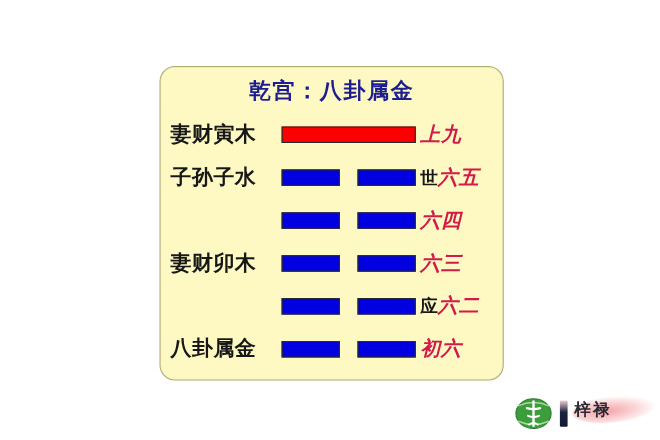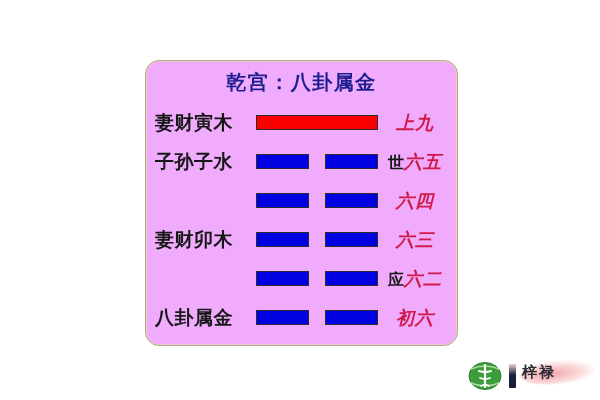--- a/index.html
+++ b/index.html
@@ -16,21 +16,21 @@
   }
 
   
   #hexagram-panel {
     position: absolute;
     left: 145px;
     top: 60px;
     width: 313px;
     height: 286px;
     box-sizing: border-box;
-    background: #f0abfc;
+    background: #fef9c3;
     border: 1.5px solid #b3ad72;
     border-radius: 14px;
     box-shadow: 0 0 0 0.5px #e8e4c6 inset;
   }
 
   #panel-title {
     position: absolute;
     left: 0;
     top: 8px;
     width: 100%;
@@ -105,21 +105,21 @@
   }
 
   
   .row-right {
     position: absolute;
     left: 236px;
     top: 0;
     height: 39px;
     line-height: 39px;
     width: 74px;
-    text-align: center;
+    text-align: left;
     padding-right: 8px;
     box-sizing: border-box;
     white-space: nowrap;
     font-family: "DejaVu Serif", "Liberation Serif", serif;
   }
   .marker {
     color: #171717;
     font-size: 16px;
     font-weight: bold;
   }

